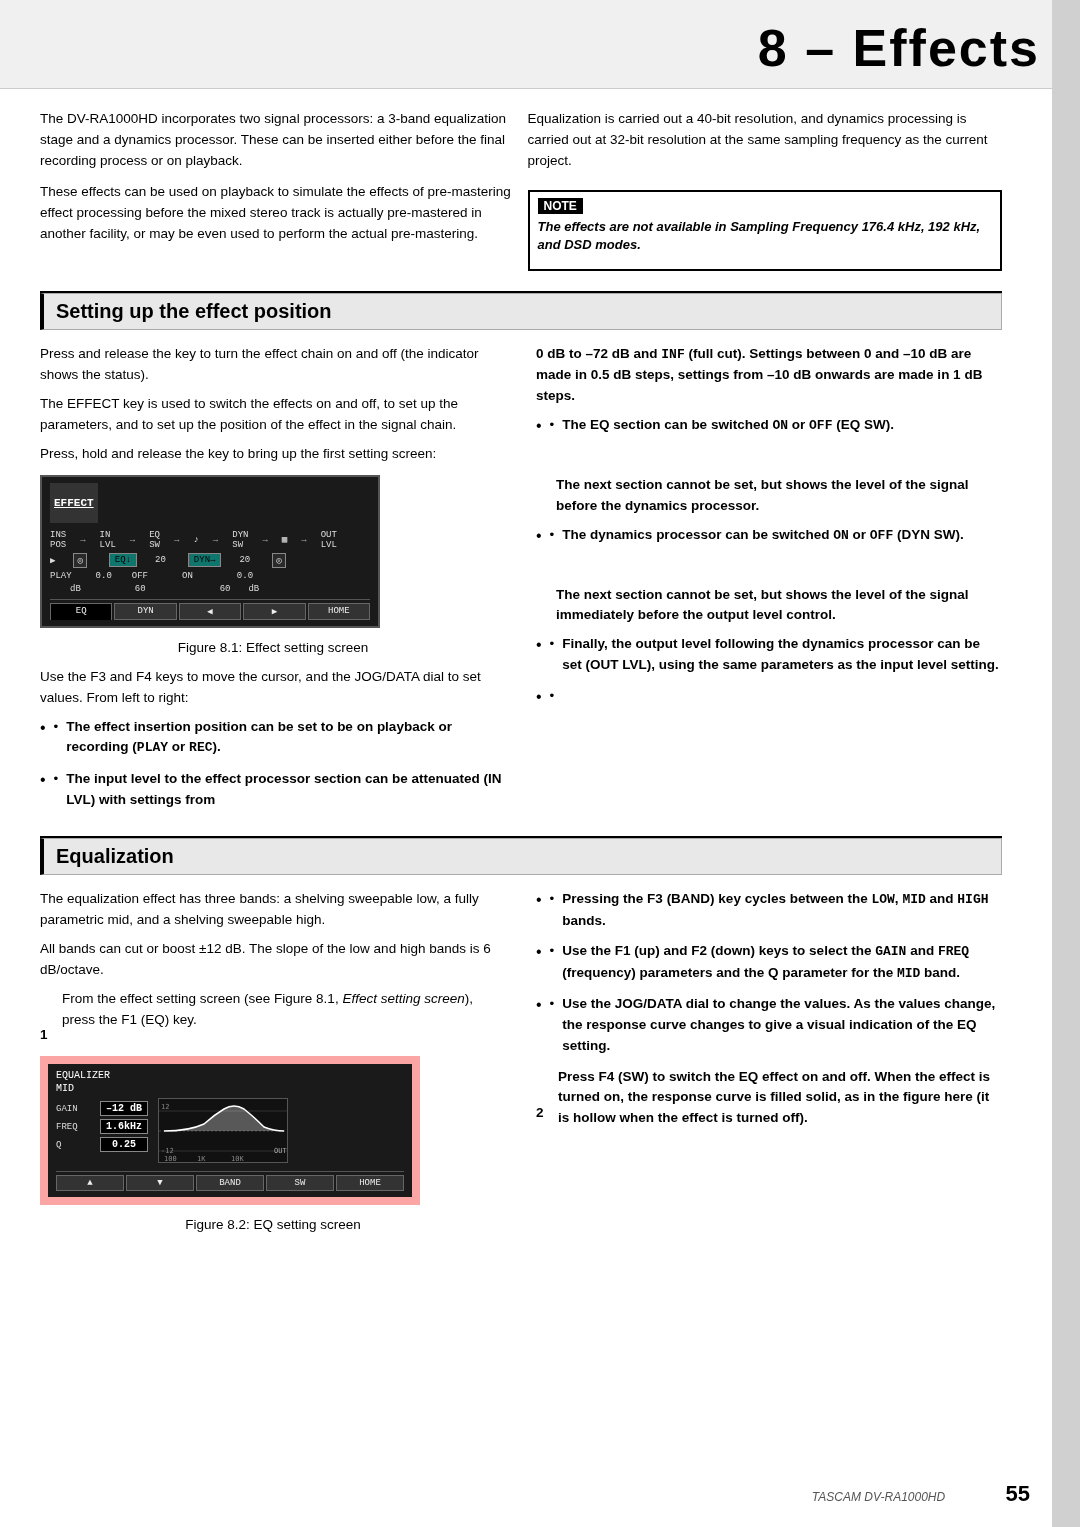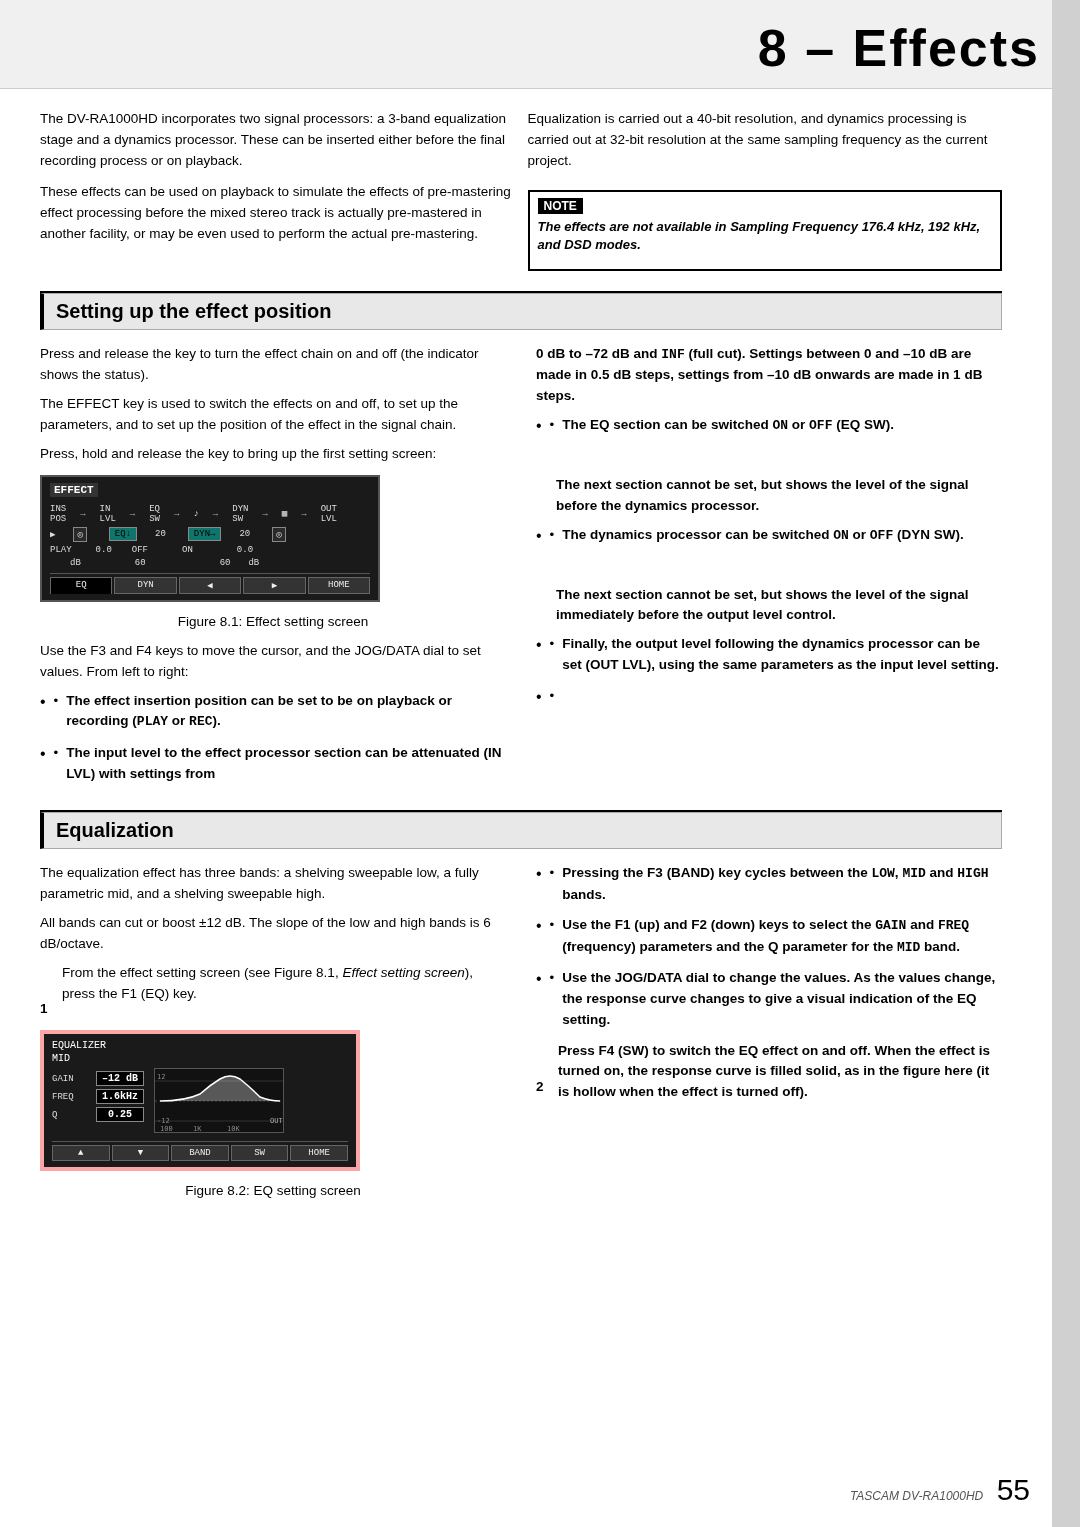--- a/index.html
+++ b/index.html
@@ -132,22 +132,23 @@
       padding: 6px 8px;
       margin: 10px 0;
       width: 340px;
     }
     .effect-screen .screen-title {
       font-size: 11px;
       font-weight: bold;
       color: #fff;
       margin-bottom: 4px;
       background: #333;
-      padding: 1px 4px;
+      padding: 14px 4px;
       display: inline-block;
+      text-decoration: underline;
     }
     .screen-row {
       display: flex;
       align-items: center;
       gap: 14px;
       margin: 3px 0;
       font-size: 9px;
       color: #ddd;
       white-space: nowrap;
     }
@@ -235,28 +236,28 @@
       font-weight: bold;
       flex-shrink: 0;
       min-width: 14px;
     }
 
     .bold { font-weight: bold; margin-top: 36px; }
     .italic { font-style: italic; }
 
     
     .eq-screen {
-      border: 4px solid #fca5a5;
+      border: 8px solid #fca5a5;
       background: #1a1a1a;
       color: #fff;
       font-family: 'Courier New', monospace;
       font-size: 10px;
       padding: 6px 8px;
       margin: 10px 0;
-      width: 320px;
+      width: 380px;
     }
     .eq-screen .eq-title {
       font-size: 10px;
       color: #fff;
       margin-bottom: 2px;
     }
     .eq-row {
       display: flex;
       align-items: center;
       gap: 4px;
@@ -283,24 +284,25 @@
     
     .page-footer {
       position: absolute;
       bottom: 20px;
       right: 50px;
       font-size: 12px;
       color: #555;
       font-style: italic;
     }
     .page-footer .page-num {
-      font-size: 30px;
-      font-weight: normal;
+      font-size: 22px;
+      font-weight: bold;
       color: #000;
       font-style: normal;
+      margin-left: 47px;
     }
 
     
     .inlinecode {
       font-family: 'Courier New', monospace;
       font-size: 13px;
       font-weight: bold;
     }
 
     

